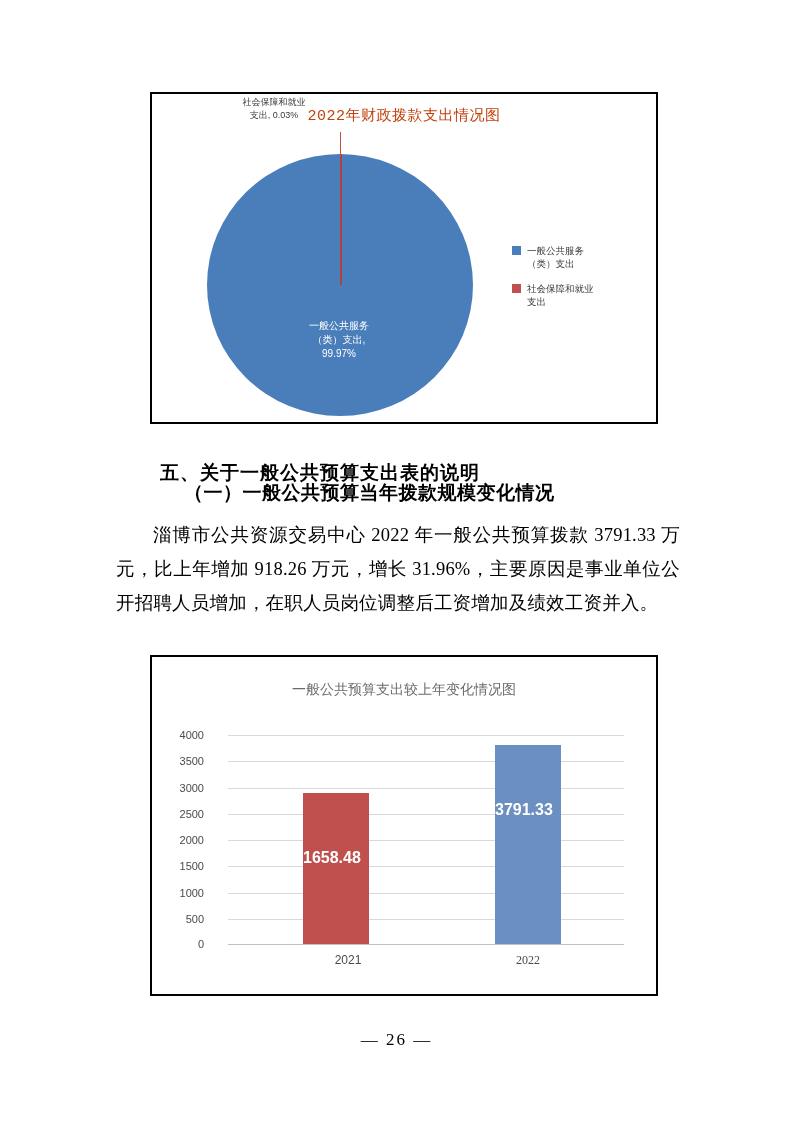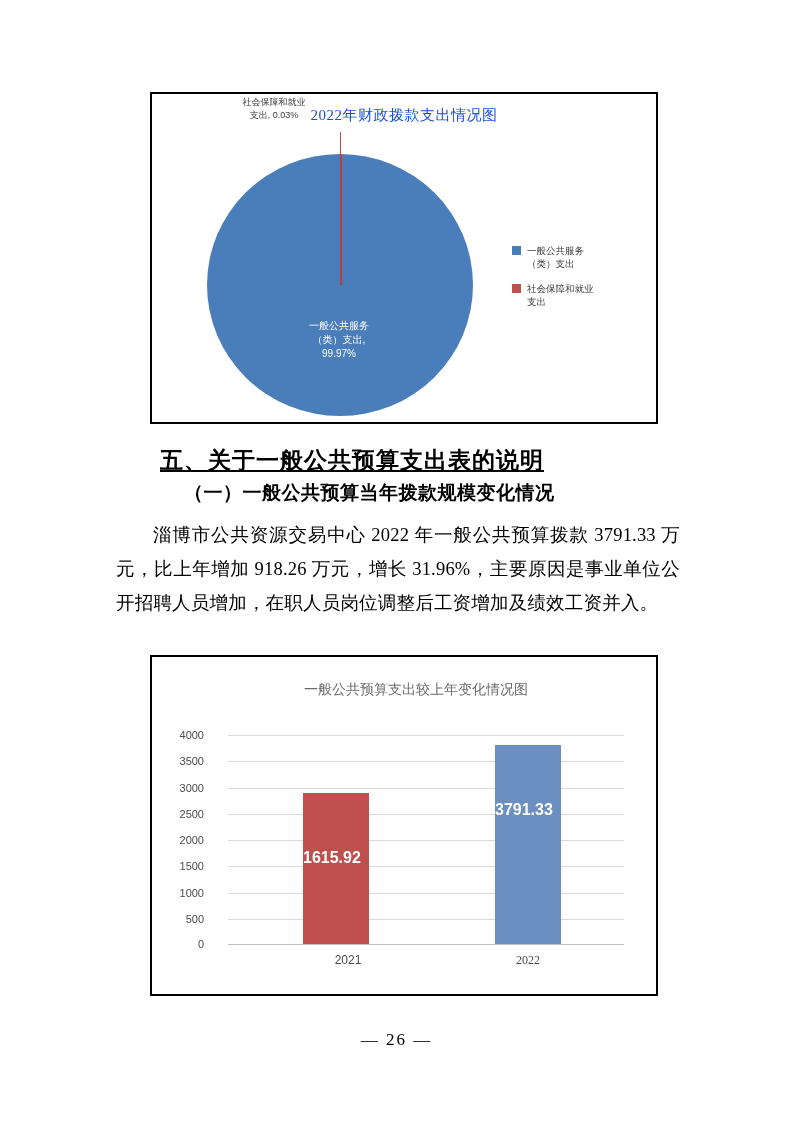--- a/index.html
+++ b/index.html
@@ -33,23 +33,23 @@
     border: 2px solid #000;
     background: #fff;
     box-sizing: border-box;
   }
   .fig-pie-title {
     position: absolute;
     top: 12px;
     left: 0;
     width: 100%;
     text-align: center;
-    font-family: Liberation Serif, serif;
+    font-family: Liberation Mono, monospace;
     font-size: 15px;
-    color: #1d4ed8;
+    color: #c2410c;
     letter-spacing: 0.5px;
   }
   .pie-wrap {
     position: absolute;
     left: 55px;
     top: 60px;
     width: 270px;
     height: 260px;
   }
   .pie-circle {
@@ -121,26 +121,25 @@
     flex: 0 0 auto;
   }
   .legend-text {
     line-height: 13px;
   }
 
   
   .heading {
     position: absolute;
     left: 160px;
-    top: 445px;
+    top: 460px;
     font-family: "Liberation Serif", serif;
     font-weight: bold;
-    font-size: 23px;
+    font-size: 19px;
     letter-spacing: 1px;
-    text-decoration: underline;
   }
   .subheading {
     position: absolute;
     left: 184px;
     top: 480px;
     font-family: "Liberation Serif", serif;
     font-weight: bold;
     font-size: 19px;
     letter-spacing: 0.5px;
   }
@@ -163,21 +162,21 @@
     top: 655px;
     width: 508px;
     height: 341px;
     border: 2px solid #000;
     background: #fff;
     box-sizing: border-box;
   }
   .fig-bar-title {
     position: absolute;
     top: 22px;
-    left: 12px;
+    left: 0;
     width: 100%;
     text-align: center;
     font-family: "Liberation Sans", sans-serif;
     font-size: 14px;
     color: #6b6b6b;
     line-height: 21px;
   }
   .plot {
     position: absolute;
     left: 76px;
@@ -326,21 +325,21 @@
           <span class="ytick">1000</span>
         </div>
       <div class="gridline" style="top:183.75px">
           <span class="ytick">500</span>
         </div>
       <div class="axis-base">
           <span class="ytick" style="top:0">0</span>
         </div>
 
       <div class="bar" style="left:75px; height:150.8px; background:#c0504d;">
-        <span class="bar-value" style="top:56px;">1615.92</span>
+        <span class="bar-value" style="top:56px;">1658.48</span>
       </div>
       <div class="bar" style="left:267px; height:199px; background:#6a8fc0;">
         <span class="bar-value" style="top:56px;">3791.33</span>
       </div>
     </div>
 
     <div class="xlabels">
       <span class="xlabel" style="left:75px;">2021</span>
       <span class="xlabel" style="left:255px;font-family:Liberation Serif, serif;">2022</span>
     </div>

